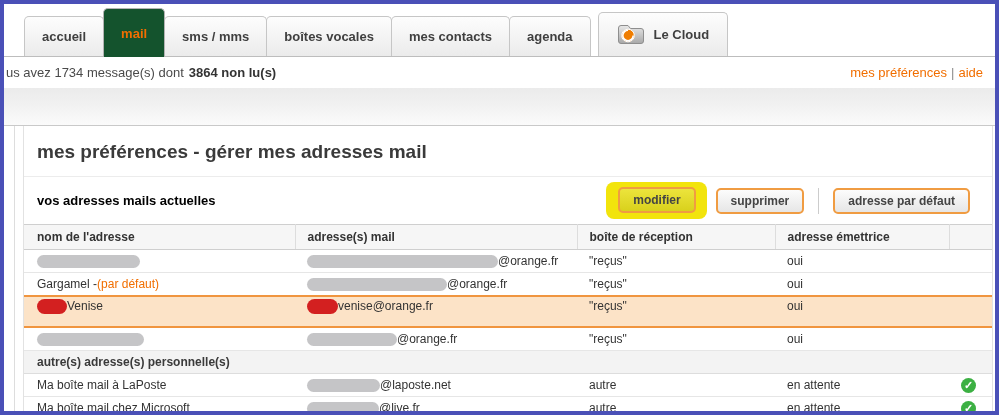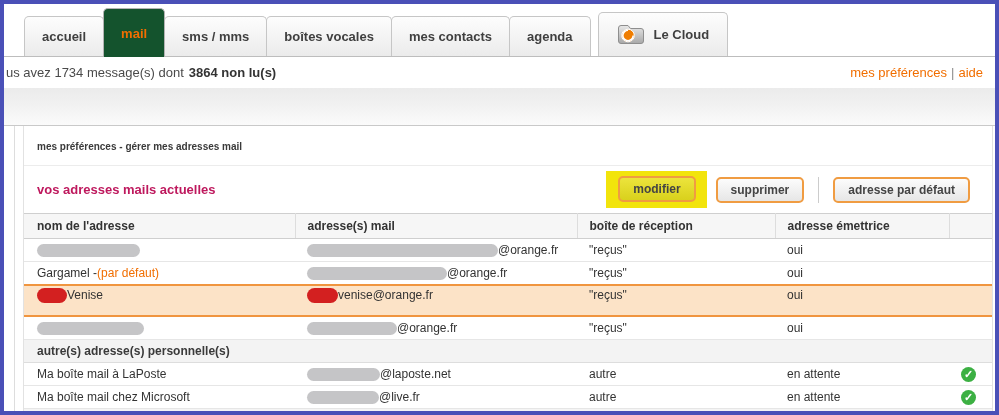--- a/index.html
+++ b/index.html
@@ -77,46 +77,46 @@
   .content { flex:1; position:relative; background:#fff; }
   .rail { position:absolute; left:10px; top:0; bottom:0; width:1px; background:#ddd; }
   .panel {
     margin-left:19px; width:970px; height:100%;
     border-left:1px solid #e2e2e2; border-right:1px solid #e2e2e2;
     display:flex; flex-direction:column;
     background:#fff;
   }
   .page-title {
     padding:15px 0 13px 13px;
-    font-size:10px; font-weight:bold; color:#3a3a3a;
+    font-size:19px; font-weight:bold; color:#3a3a3a;
   }
   .section-row {
     border-top:1px solid #ececec;
     height:48px; flex:0 0 48px;
     display:flex; align-items:center;
     padding-right:22px;
   }
-  .section-title { padding-left:13px; font-size:13px; font-weight:bold; color:#be185d; }
+  .section-title { padding-left:13px; font-size:13px; font-weight:bold; color:#000000; }
 
   .btn-zone { margin-left:auto; display:flex; align-items:center; gap:9px; }
   .btn {
     height:26px;
     padding:0 13px;
     border:2px solid #f09c42;
     border-radius:5px;
     background:linear-gradient(#fcfcfc,#e6e6e6);
     font-family:"Liberation Sans", sans-serif;
     font-size:12px; font-weight:bold; color:#444;
     cursor:pointer;
     white-space:nowrap;
   }
   .highlight-wrap {
     background:#f2e40c;
     padding:5px 11px 6px 12px;
-    display:flex; align-items:center;
+    display:flex; align-items:center;border-radius:8px;
   }
   .highlight-wrap .btn { background:linear-gradient(#ece43c,#d9d11c); }
   .btn-divider { width:1px; height:26px; background:#ccc; margin:0 5px; }
 
   
   table { width:100%; border-collapse:collapse; table-layout:fixed; font-size:12px; color:#333; }
   thead th {
     background:#f6f6f6;
     border-top:1px solid #cfcfcf; border-bottom:1px solid #cfcfcf;
     border-right:1px solid #ddd;

